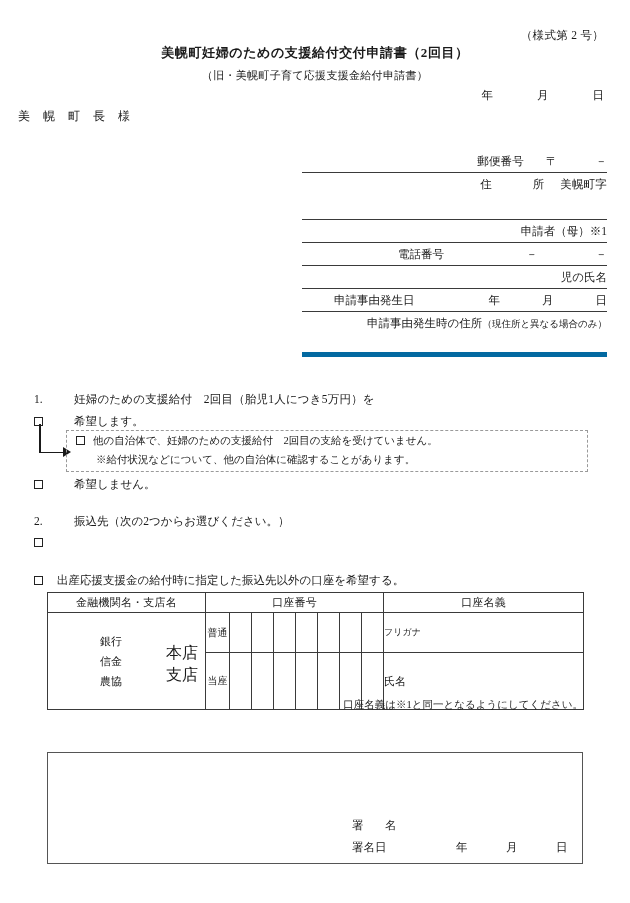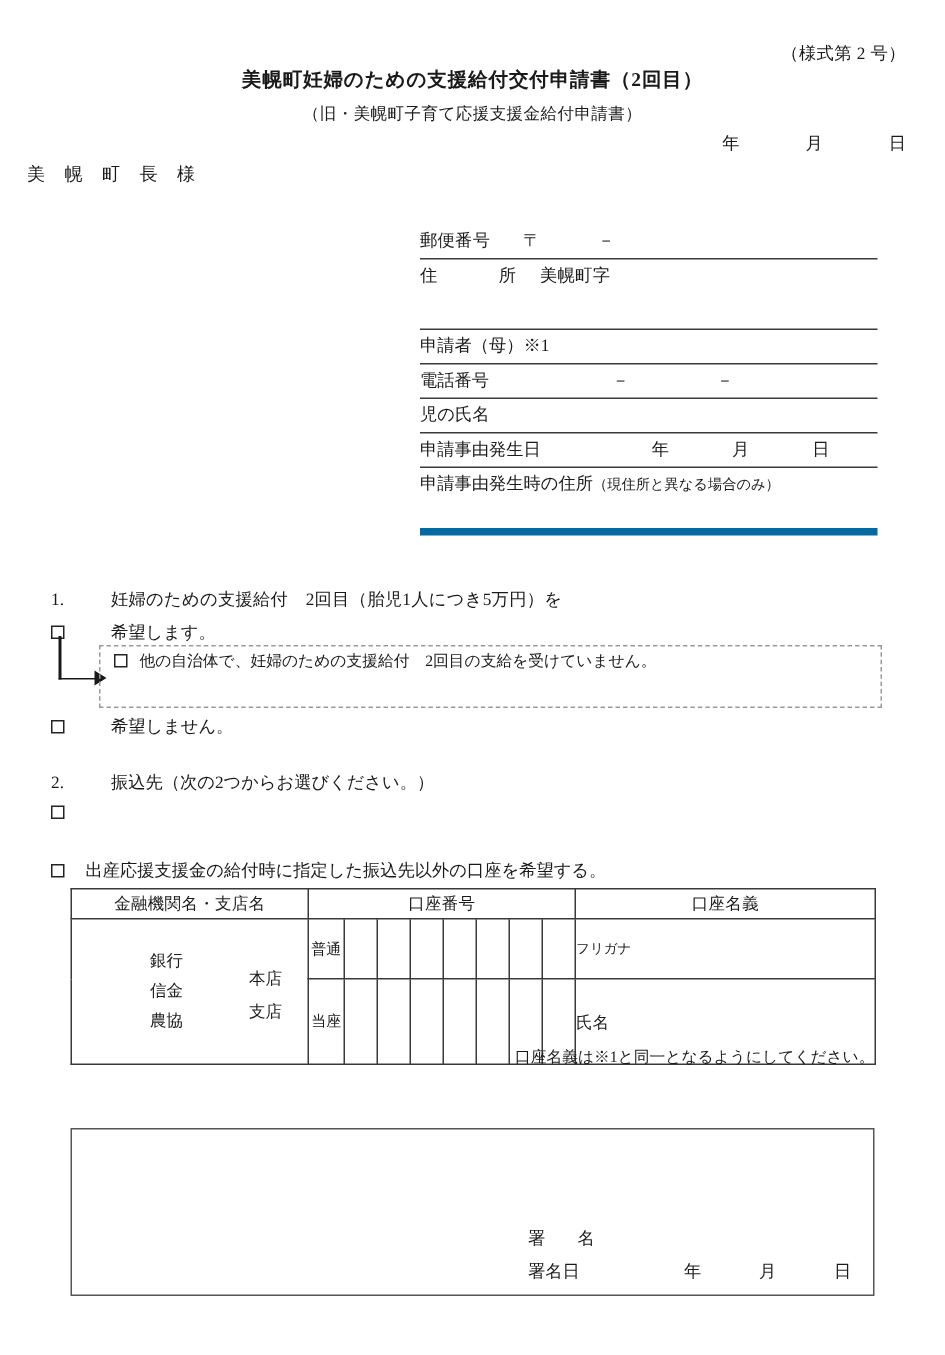--- a/index.html
+++ b/index.html
@@ -55,21 +55,21 @@
   .date-line .d-y { margin-right: 44px; }
   .date-line .d-m { margin-right: 44px; }
   .addressee {
     top: 108px; left: 18px;
     font-size: 12px;
     letter-spacing: 5px;
   }
 
   
   .info-block {
-    top: 150px; left: 280px; width: 305px;
+    top: 150px; left: 302px; width: 305px; text-align: right;
   }
   .info-row {
     position: relative;
     border-bottom: 1px solid #3a3a3a;
     height: 22px;
     line-height: 22px;
     font-size: 11.5px;
     white-space: nowrap;
   }
   .info-row.tall { height: 46px; line-height: 22px; }
@@ -180,21 +180,21 @@
     left: 52px; top: 9px;
     line-height: 20px;
     text-align: center;
     font-size: 11px;
   }
   .inst-right {
     position: absolute;
     left: 118px; top: 20px;
     line-height: 22px;
     text-align: center;
-    font-size: 11px;
+    font-size: 16px;
   }
   .cell-type {
     width: 24px;
     text-align: center;
     font-size: 10px;
     height: 39px;
   }
   .digit {
     border-left: 1px dotted #9a9a9a !important;
   }
@@ -308,20 +308,21 @@
   </div>
 
   <div class="abs elbow-v"></div>
   <div class="abs elbow-h"></div>
   <div class="abs elbow-head"></div>
 
   <div class="abs dotted-box"></div>
   <div class="abs dbox-line1">
     <span class="cb"></span><span>他の自治体で、妊婦のための支援給付　2回目の支給を受けていません。</span>
   </div>
+  <div class="abs dbox-line2">※給付状況などについて、他の自治体に確認することがあります。</div>
 
   <div class="abs opt-no">
     <span class="cb"></span><span>希望しません。</span>
   </div>
 
   <div class="abs sec2-title">
     <span class="n">2.</span><span>振込先（次の2つからお選びください。）</span>
   </div>
 
   <div class="abs pay-opt1">

